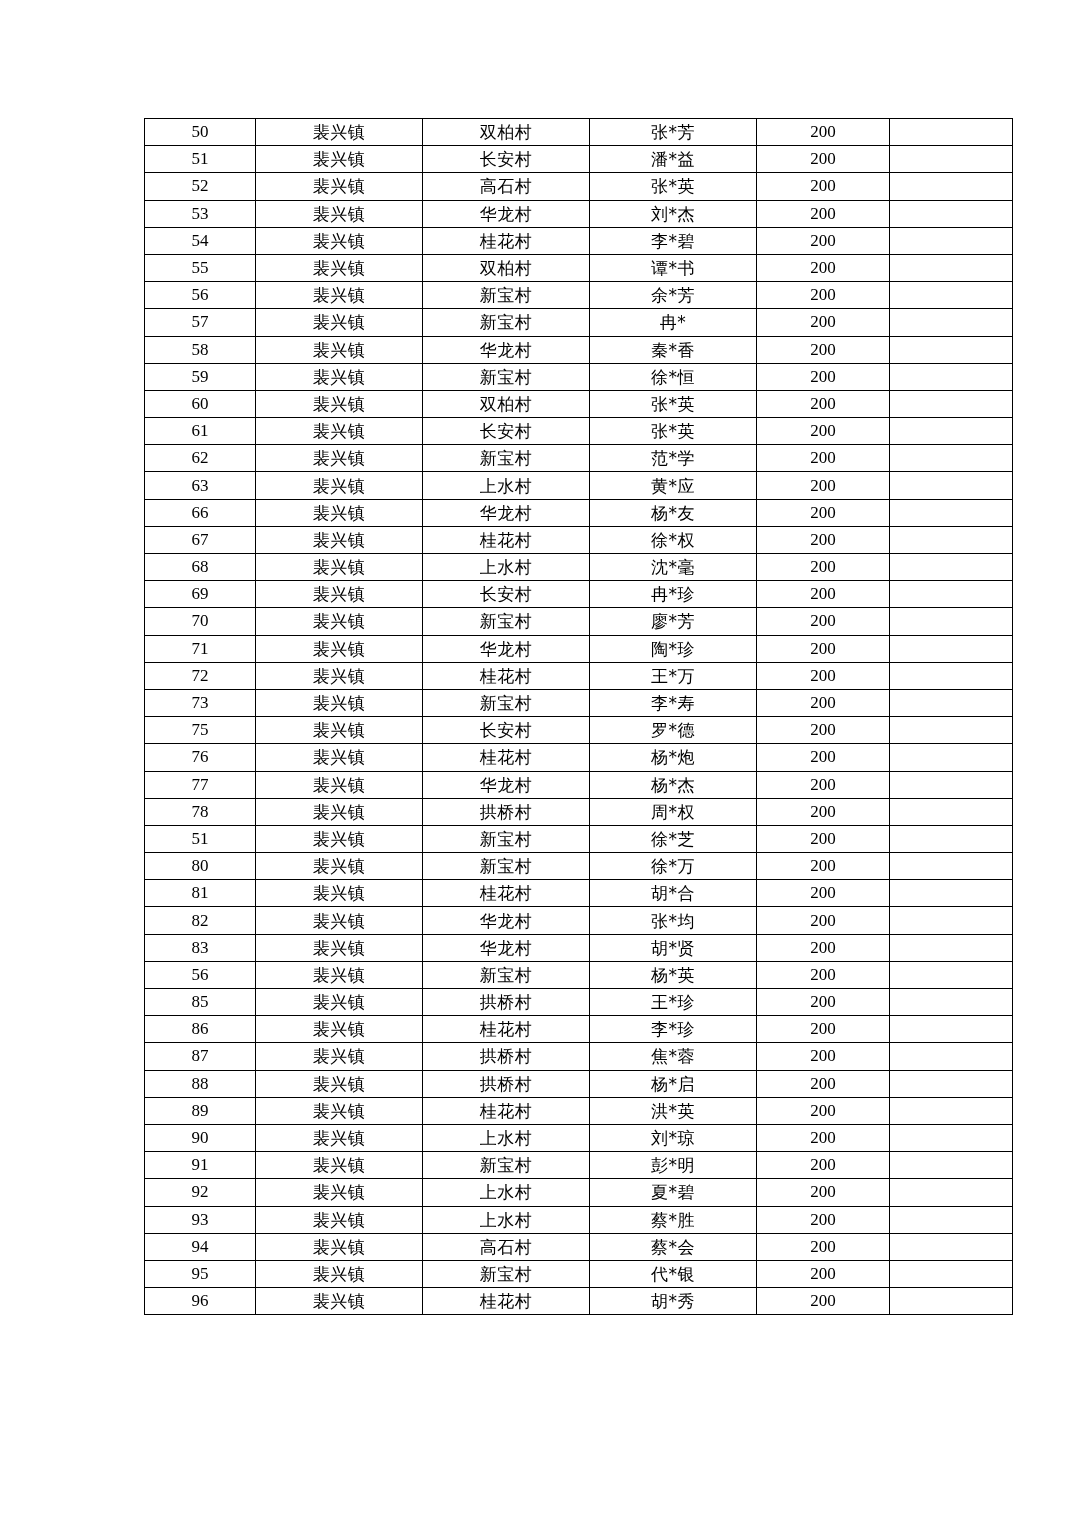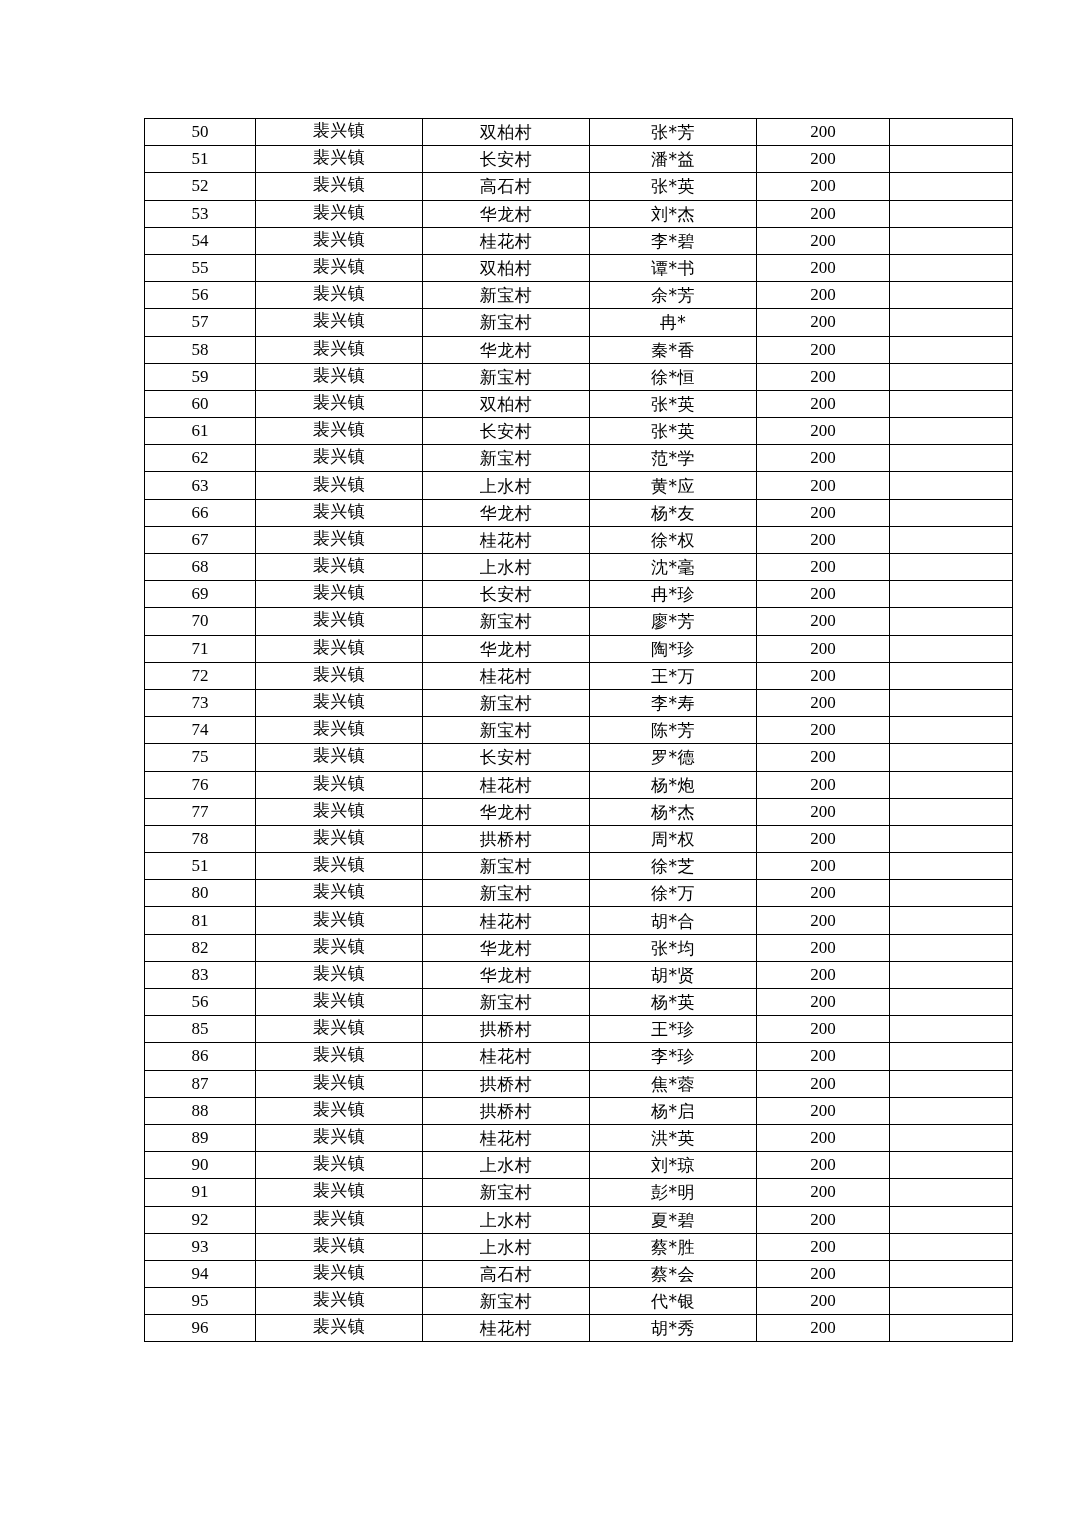--- a/index.html
+++ b/index.html
@@ -40,21 +40,21 @@
     height: 26.2px;
     padding: 0;
     text-align: center;
     vertical-align: middle;
     font-size: 17px;
     line-height: 26px;
     white-space: nowrap;
     overflow: hidden;
   }
   td.c-index { width: 110px; }
-  td.c-town  { width: 166px; font-family: Liberation Mono, monospace; }
+  td.c-town  { width: 166px; }
   td.c-village { width: 166px; }
   td.c-name  { width: 166px; }
   td.c-amount { width: 132px; }
   td.c-blank { width: 122px; }
   .num {
     font-family: "Liberation Serif", "DejaVu Serif", serif;
     font-size: 18px;
   }
   .cjk {
     font-family: "DejaVu Sans", "Liberation Sans", sans-serif;
@@ -239,28 +239,20 @@
           </tr>
           <tr>
             <td class="c-index num">73</td>
             <td class="c-town cjk">裴兴镇</td>
             <td class="c-village cjk">新宝村</td>
             <td class="c-name cjk">李*寿</td>
             <td class="c-amount num">200</td>
             <td class="c-blank"></td>
           </tr>
           <tr>
-            <td class="c-index num">74</td>
-            <td class="c-town cjk">裴兴镇</td>
-            <td class="c-village cjk">新宝村</td>
-            <td class="c-name cjk">陈*芳</td>
-            <td class="c-amount num">200</td>
-            <td class="c-blank"></td>
-          </tr>
-          <tr>
             <td class="c-index num">75</td>
             <td class="c-town cjk">裴兴镇</td>
             <td class="c-village cjk">长安村</td>
             <td class="c-name cjk">罗*德</td>
             <td class="c-amount num">200</td>
             <td class="c-blank"></td>
           </tr>
           <tr>
             <td class="c-index num">76</td>
             <td class="c-town cjk">裴兴镇</td>

